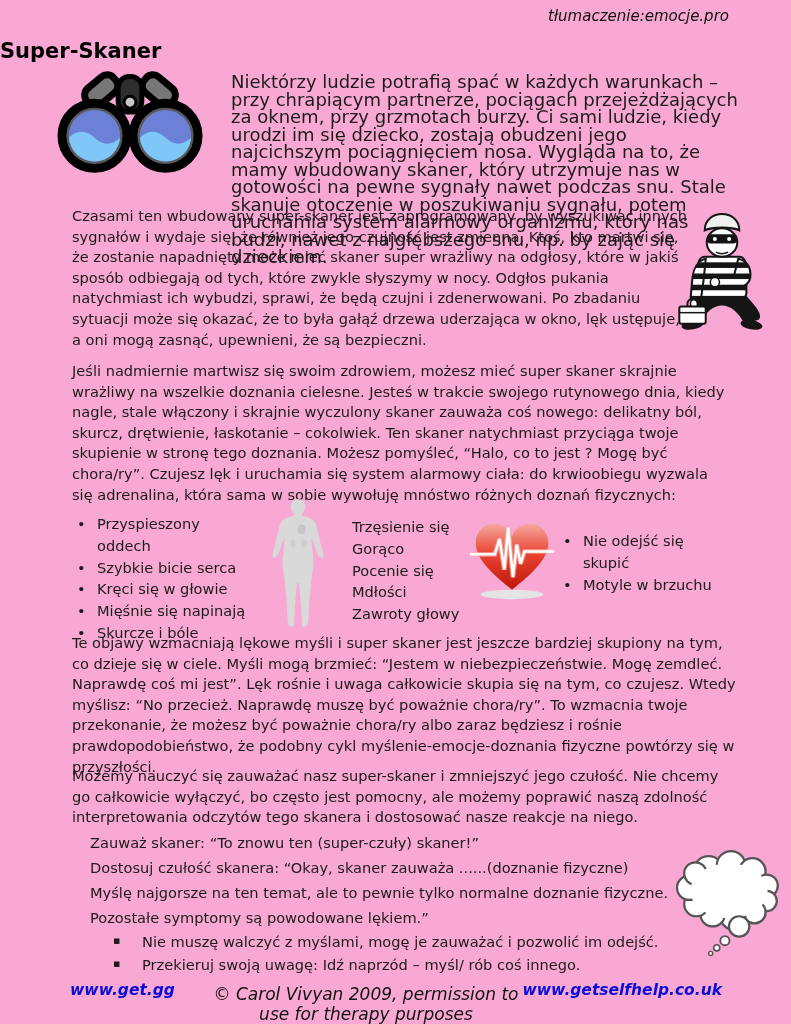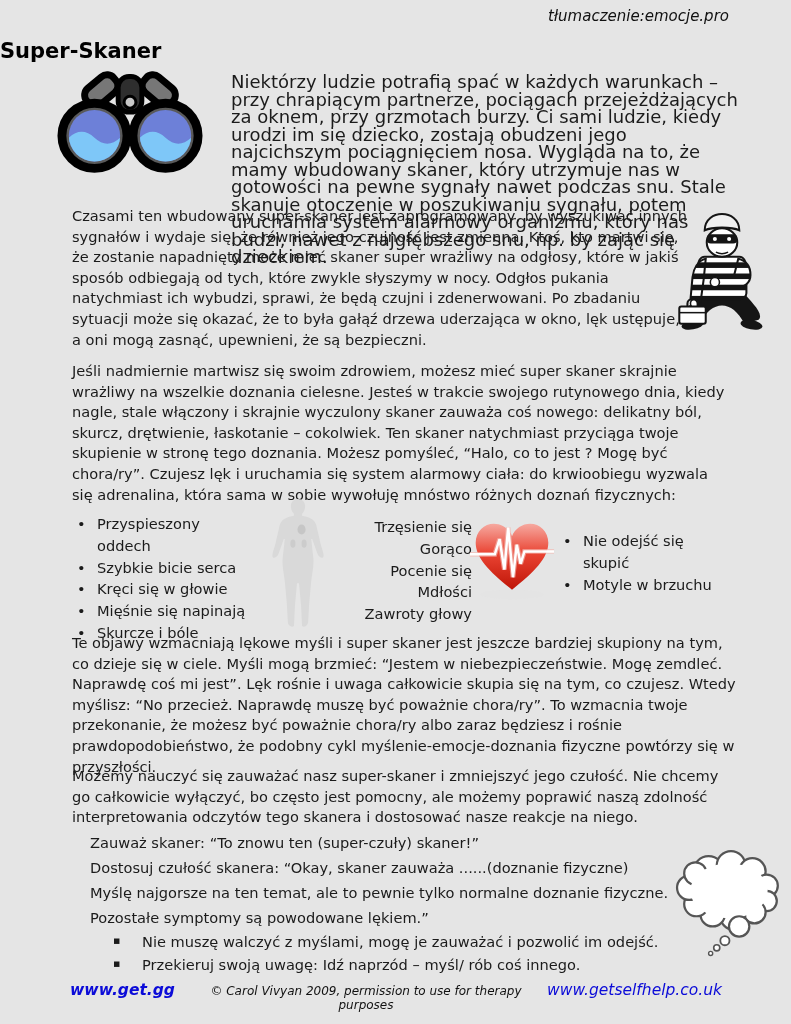--- a/index.html
+++ b/index.html
@@ -1,49 +1,49 @@
 <!DOCTYPE html>
 <html lang="pl"><head>
 <meta charset="utf-8">
 <style>
   html,body{margin:0;padding:0;}
   body{background:#ffffff;width:791px;height:1024px;position:relative;
        font-family:"DejaVu Sans","Liberation Sans",sans-serif;color:#1b1b1b;}
-  .page{position:relative;width:791px;height:1024px;background:#e5e5e5;overflow:hidden;}
+  .page{position:relative;width:791px;height:1024px;background:#f9a8d4;overflow:hidden;}
   .abs{position:absolute;}
 
   .credit{top:7px;right:62px;font-style:italic;font-size:15px;color:#111;}
   .title{top:39px;left:0;width:736px;font-weight:bold;font-size:21px;color:#000;}
 
   .para{font-size:14.6px;line-height:20.6px;text-align:left;}
   .p-intro{top:73px;left:215px;width:507px;font-size:18px;line-height:17.55px;margin-left:16px;}
   .p2{top:206px;left:72px;width:618px;}
   .p3{top:361px;left:72px;width:656px;}
   .p4{top:633px;left:72px;width:664px;}
   .p5{top:766px;left:72px;width:658px;}
 
   .symcol{font-size:14.6px;line-height:21.8px;}
   ul.bullets{list-style:none;margin:0;padding:0;}
   ul.bullets li{position:relative;padding-left:20px;}
   ul.bullets li::before{content:"\2022";position:absolute;left:0;top:0;}
   .col1{top:513px;left:77px;width:180px;}
   .col2{top:516px;left:352px;width:120px;}
-  .col2 div{white-space:nowrap;text-align:right;}
+  .col2 div{white-space:nowrap;}
   .col3{top:530px;left:563px;width:152px;}
   .col3 li{padding-left:23px;}
 
   .steps{top:830px;left:90px;width:624px;font-size:14.6px;line-height:25px;}
   .steps b{font-weight:normal;}
   ul.squares{list-style:none;margin:1px 0 0 0;padding:0;font-size:14.6px;line-height:22.5px;}
   ul.squares li{position:relative;padding-left:29px;margin-left:23px;}
   ul.squares li::before{content:"\25AA";position:absolute;left:0;top:-1px;font-size:11px;}
 
   .footer-left{top:981px;left:70px;font-size:15.5px;font-weight:bold;font-style:italic;color:#0b0bd8;text-align:center;}
-  .footer-center{top:984px;left:196px;width:340px;text-align:center;font-size:12px;font-style:italic;color:#111;}
-  .footer-right{top:981px;right:69px;font-size:15.5px;font-weight:normal;font-style:italic;color:#0b0bd8;}
+  .footer-center{top:984px;left:196px;width:340px;text-align:center;font-size:17px;font-style:italic;color:#111;}
+  .footer-right{top:981px;right:69px;font-size:15.5px;font-weight:bold;font-style:italic;color:#0b0bd8;}
   a{text-decoration:none;color:inherit;cursor:pointer;}
 
   .img-binoculars{top:60px;left:56px;width:148px;height:116px;}
   .img-burglar{top:212px;left:656px;width:132px;height:122px;}
   .img-body{top:498px;left:252px;width:92px;height:134px;}
   .img-heart{top:519px;left:469px;width:86px;height:84px;}
   .img-bubble{top:845px;left:674px;width:114px;height:114px;}
   svg{display:block;width:100%;height:100%;}
 </style>
 </head>

